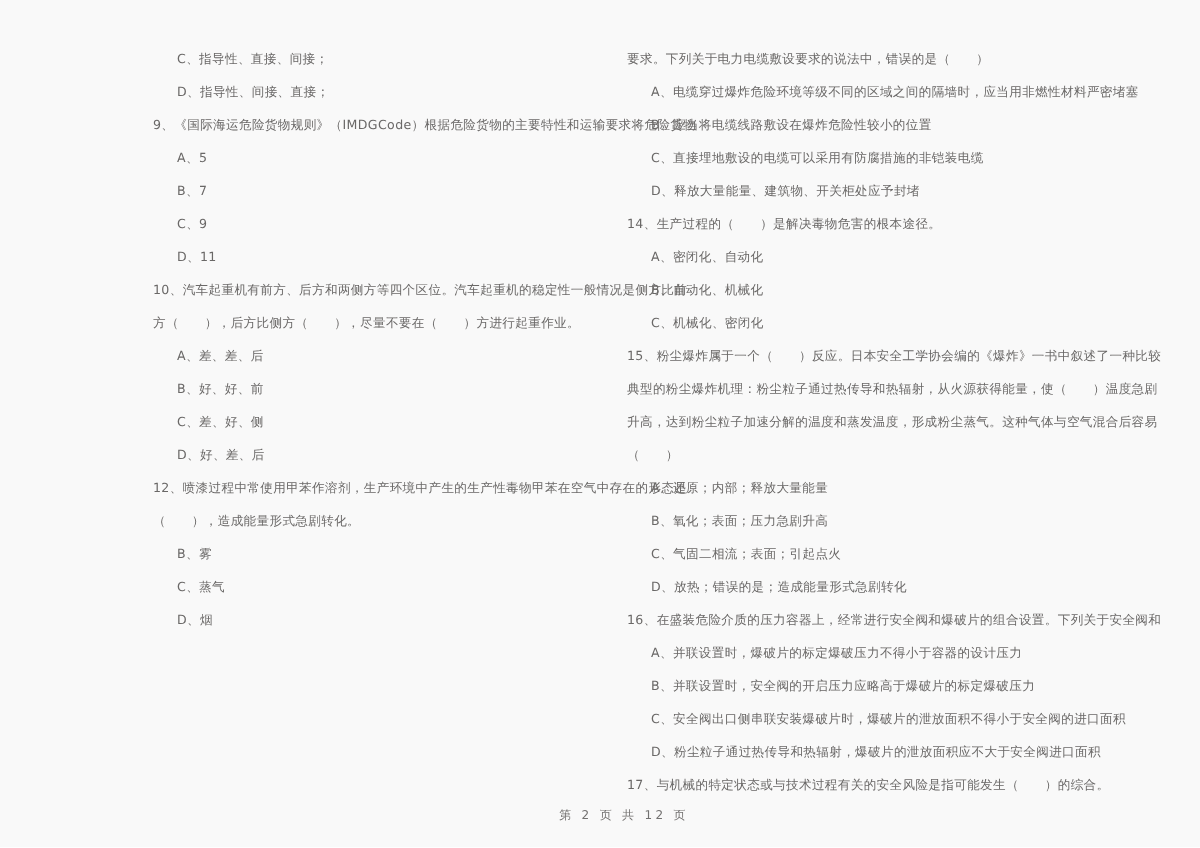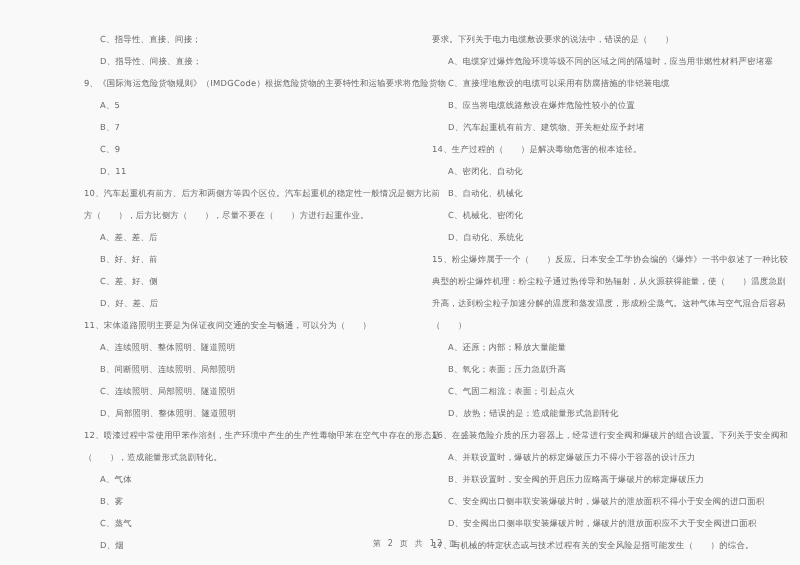--- a/index.html
+++ b/index.html
@@ -30,23 +30,22 @@
     bottom: 40px;
     display: flex;
     gap: 0;
   }
   .col {
     position: relative;
     box-sizing: border-box;
   }
   .col-left {
     width: 400px;
-    padding-left: 70px;
+    padding-left: 102px;
     padding-right: 8px;
-    margin-left: 14px;
   }
   .col-right {
     width: 400px;
     padding-left: 18px;
     padding-right: 64px;
   }
   .blk {
     margin: 0 0 0 0;
   }
   .line {
@@ -105,69 +104,60 @@
           </div>
           <div class="blk">
             <div class="line q-first">10、汽车起重机有前方、后方和两侧方等四个区位。汽车起重机的稳定性一般情况是侧方比前</div>
             <div class="line q-cont">方（　　），后方比侧方（　　），尽量不要在（　　）方进行起重作业。</div>
             <div class="line opt">A、差、差、后</div>
             <div class="line opt">B、好、好、前</div>
             <div class="line opt">C、差、好、侧</div>
             <div class="line opt">D、好、差、后</div>
           </div>
           <div class="blk">
-            <div class="line q-first">11、宋体道路照明主要是为保证夜间交通的安全与畅通，可以分为（　　）</div>
-            <div class="line opt">A、连续照明、整体照明、隧道照明</div>
-            <div class="line opt">B、间断照明、连续照明、局部照明</div>
-            <div class="line opt">C、连续照明、局部照明、隧道照明</div>
-            <div class="line opt">D、局部照明、整体照明、隧道照明</div>
-          </div>
-          <div class="blk">
             <div class="line q-first">12、喷漆过程中常使用甲苯作溶剂，生产环境中产生的生产性毒物甲苯在空气中存在的形态是</div>
             <div class="line q-cont">（　　），造成能量形式急剧转化。</div>
-            <div class="line opt">A、气体</div>
             <div class="line opt">B、雾</div>
             <div class="line opt">C、蒸气</div>
             <div class="line opt">D、烟</div>
           </div>
         </div>
     </div>
 
     <div class="col col-right">
       <div id="right-host">
           <div class="blk">
             <div class="line q-cont">要求。下列关于电力电缆敷设要求的说法中，错误的是（　　）</div>
             <div class="line opt">A、电缆穿过爆炸危险环境等级不同的区域之间的隔墙时，应当用非燃性材料严密堵塞</div>
+            <div class="line opt">B、应当将电缆线路敷设在爆炸危险性较小的位置</div>
             <div class="line opt">C、直接埋地敷设的电缆可以采用有防腐措施的非铠装电缆</div>
-            <div class="line opt">B、应当将电缆线路敷设在爆炸危险性较小的位置</div>
-            <div class="line opt">D、汽车起重机有前方、建筑物、开关柜处应予封堵</div>
+            <div class="line opt">D、释放大量能量、建筑物、开关柜处应予封堵</div>
           </div>
           <div class="blk">
             <div class="line q-first">14、生产过程的（　　）是解决毒物危害的根本途径。</div>
             <div class="line opt">A、密闭化、自动化</div>
             <div class="line opt">B、自动化、机械化</div>
             <div class="line opt">C、机械化、密闭化</div>
-            <div class="line opt">D、自动化、系统化</div>
           </div>
           <div class="blk">
             <div class="line q-first">15、粉尘爆炸属于一个（　　）反应。日本安全工学协会编的《爆炸》一书中叙述了一种比较</div>
             <div class="line q-cont">典型的粉尘爆炸机理：粉尘粒子通过热传导和热辐射，从火源获得能量，使（　　）温度急剧</div>
             <div class="line q-cont">升高，达到粉尘粒子加速分解的温度和蒸发温度，形成粉尘蒸气。这种气体与空气混合后容易</div>
             <div class="line q-cont">（　　）</div>
             <div class="line opt">A、还原；内部；释放大量能量</div>
             <div class="line opt">B、氧化；表面；压力急剧升高</div>
             <div class="line opt">C、气固二相流；表面；引起点火</div>
             <div class="line opt">D、放热；错误的是；造成能量形式急剧转化</div>
           </div>
           <div class="blk">
             <div class="line q-first">16、在盛装危险介质的压力容器上，经常进行安全阀和爆破片的组合设置。下列关于安全阀和</div>
             <div class="line opt">A、并联设置时，爆破片的标定爆破压力不得小于容器的设计压力</div>
             <div class="line opt">B、并联设置时，安全阀的开启压力应略高于爆破片的标定爆破压力</div>
             <div class="line opt">C、安全阀出口侧串联安装爆破片时，爆破片的泄放面积不得小于安全阀的进口面积</div>
-            <div class="line opt">D、安全阀出口侧串联安装爆破片时，爆破片的泄放面积应不大于安全阀进口面积</div>
+            <div class="line opt">D、粉尘粒子通过热传导和热辐射，爆破片的泄放面积应不大于安全阀进口面积</div>
           </div>
           <div class="blk">
             <div class="line q-first">17、与机械的特定状态或与技术过程有关的安全风险是指可能发生（　　）的综合。</div>
           </div>
         </div>
     </div>
 
   </div>
 
   <div class="footer">第 2 页 共 12 页</div>

